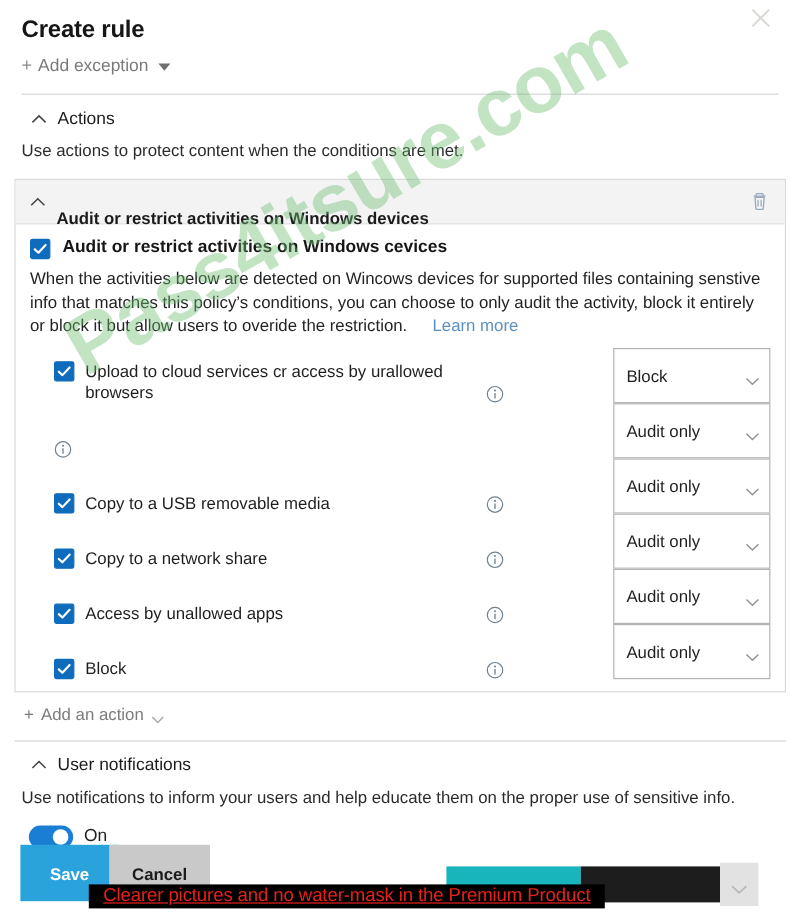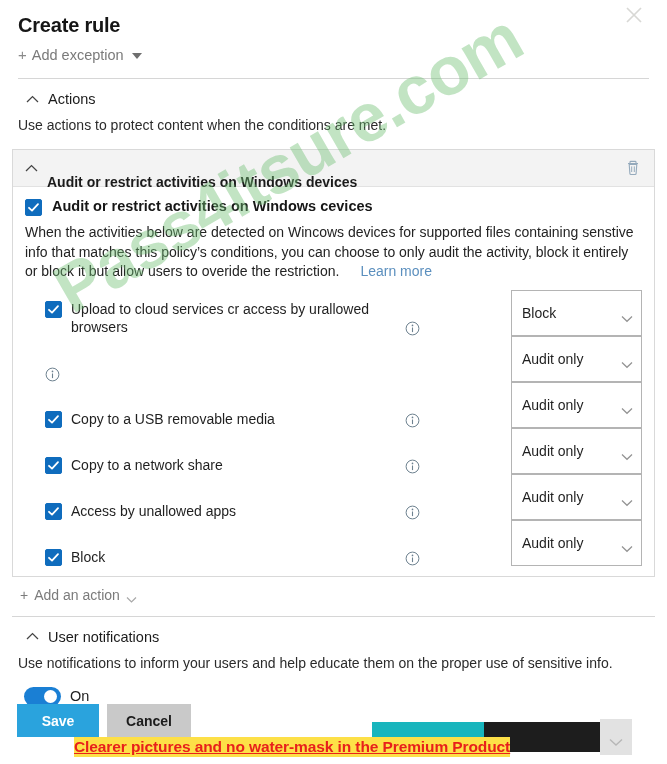--- a/index.html
+++ b/index.html
@@ -269,36 +269,36 @@
 
   
   .footer {
     position: absolute;
     left: 0; bottom: 0;
     width: 667px;
     height: 74px;
   }
   .btn {
     position: absolute;
-    height: 33px;
+    height: 47px;
     border: none;
     font-family: "Liberation Sans", sans-serif;
     font-size: 14px;
     font-weight: bold;
     cursor: pointer;
     padding: 0;
   }
   .btn-save {
     left: 17px; top: 14px;
     width: 82px;
     background: #2aa3dd;
     color: #ffffff;
   }
   .btn-cancel {
-    left: 107px; top: 14px;
+    left: 91px; top: 14px;
     width: 84px;
     background: #c9c9c9;
     color: #1b1b1b;
   }
 
   
   .ghost-teal {
     position: absolute;
     left: 372px; top: 32px;
     width: 112px; height: 30px;
@@ -318,26 +318,26 @@
     display: flex;
     align-items: center;
     justify-content: center;
     cursor: pointer;
   }
   .ghost-dd .chev { width: 14px; height: 9px; opacity:.5; }
 
   .promo {
     position: absolute;
     left: 74px; top: 47px;
-    background: #fde047;
+    background: #000000;
     color: #e8201b;
     font-size: 15.5px;
-    font-weight: bold;
+    font-weight: normal;
     letter-spacing: -0.1px;
-    padding: 1px 0;
+    padding: 1px 12px;
     text-decoration: underline;
     white-space: nowrap;
   }
 
   
   .wm {
     position: absolute;
     left: 60px;
     top: 255px;
     transform: rotate(-30deg);

